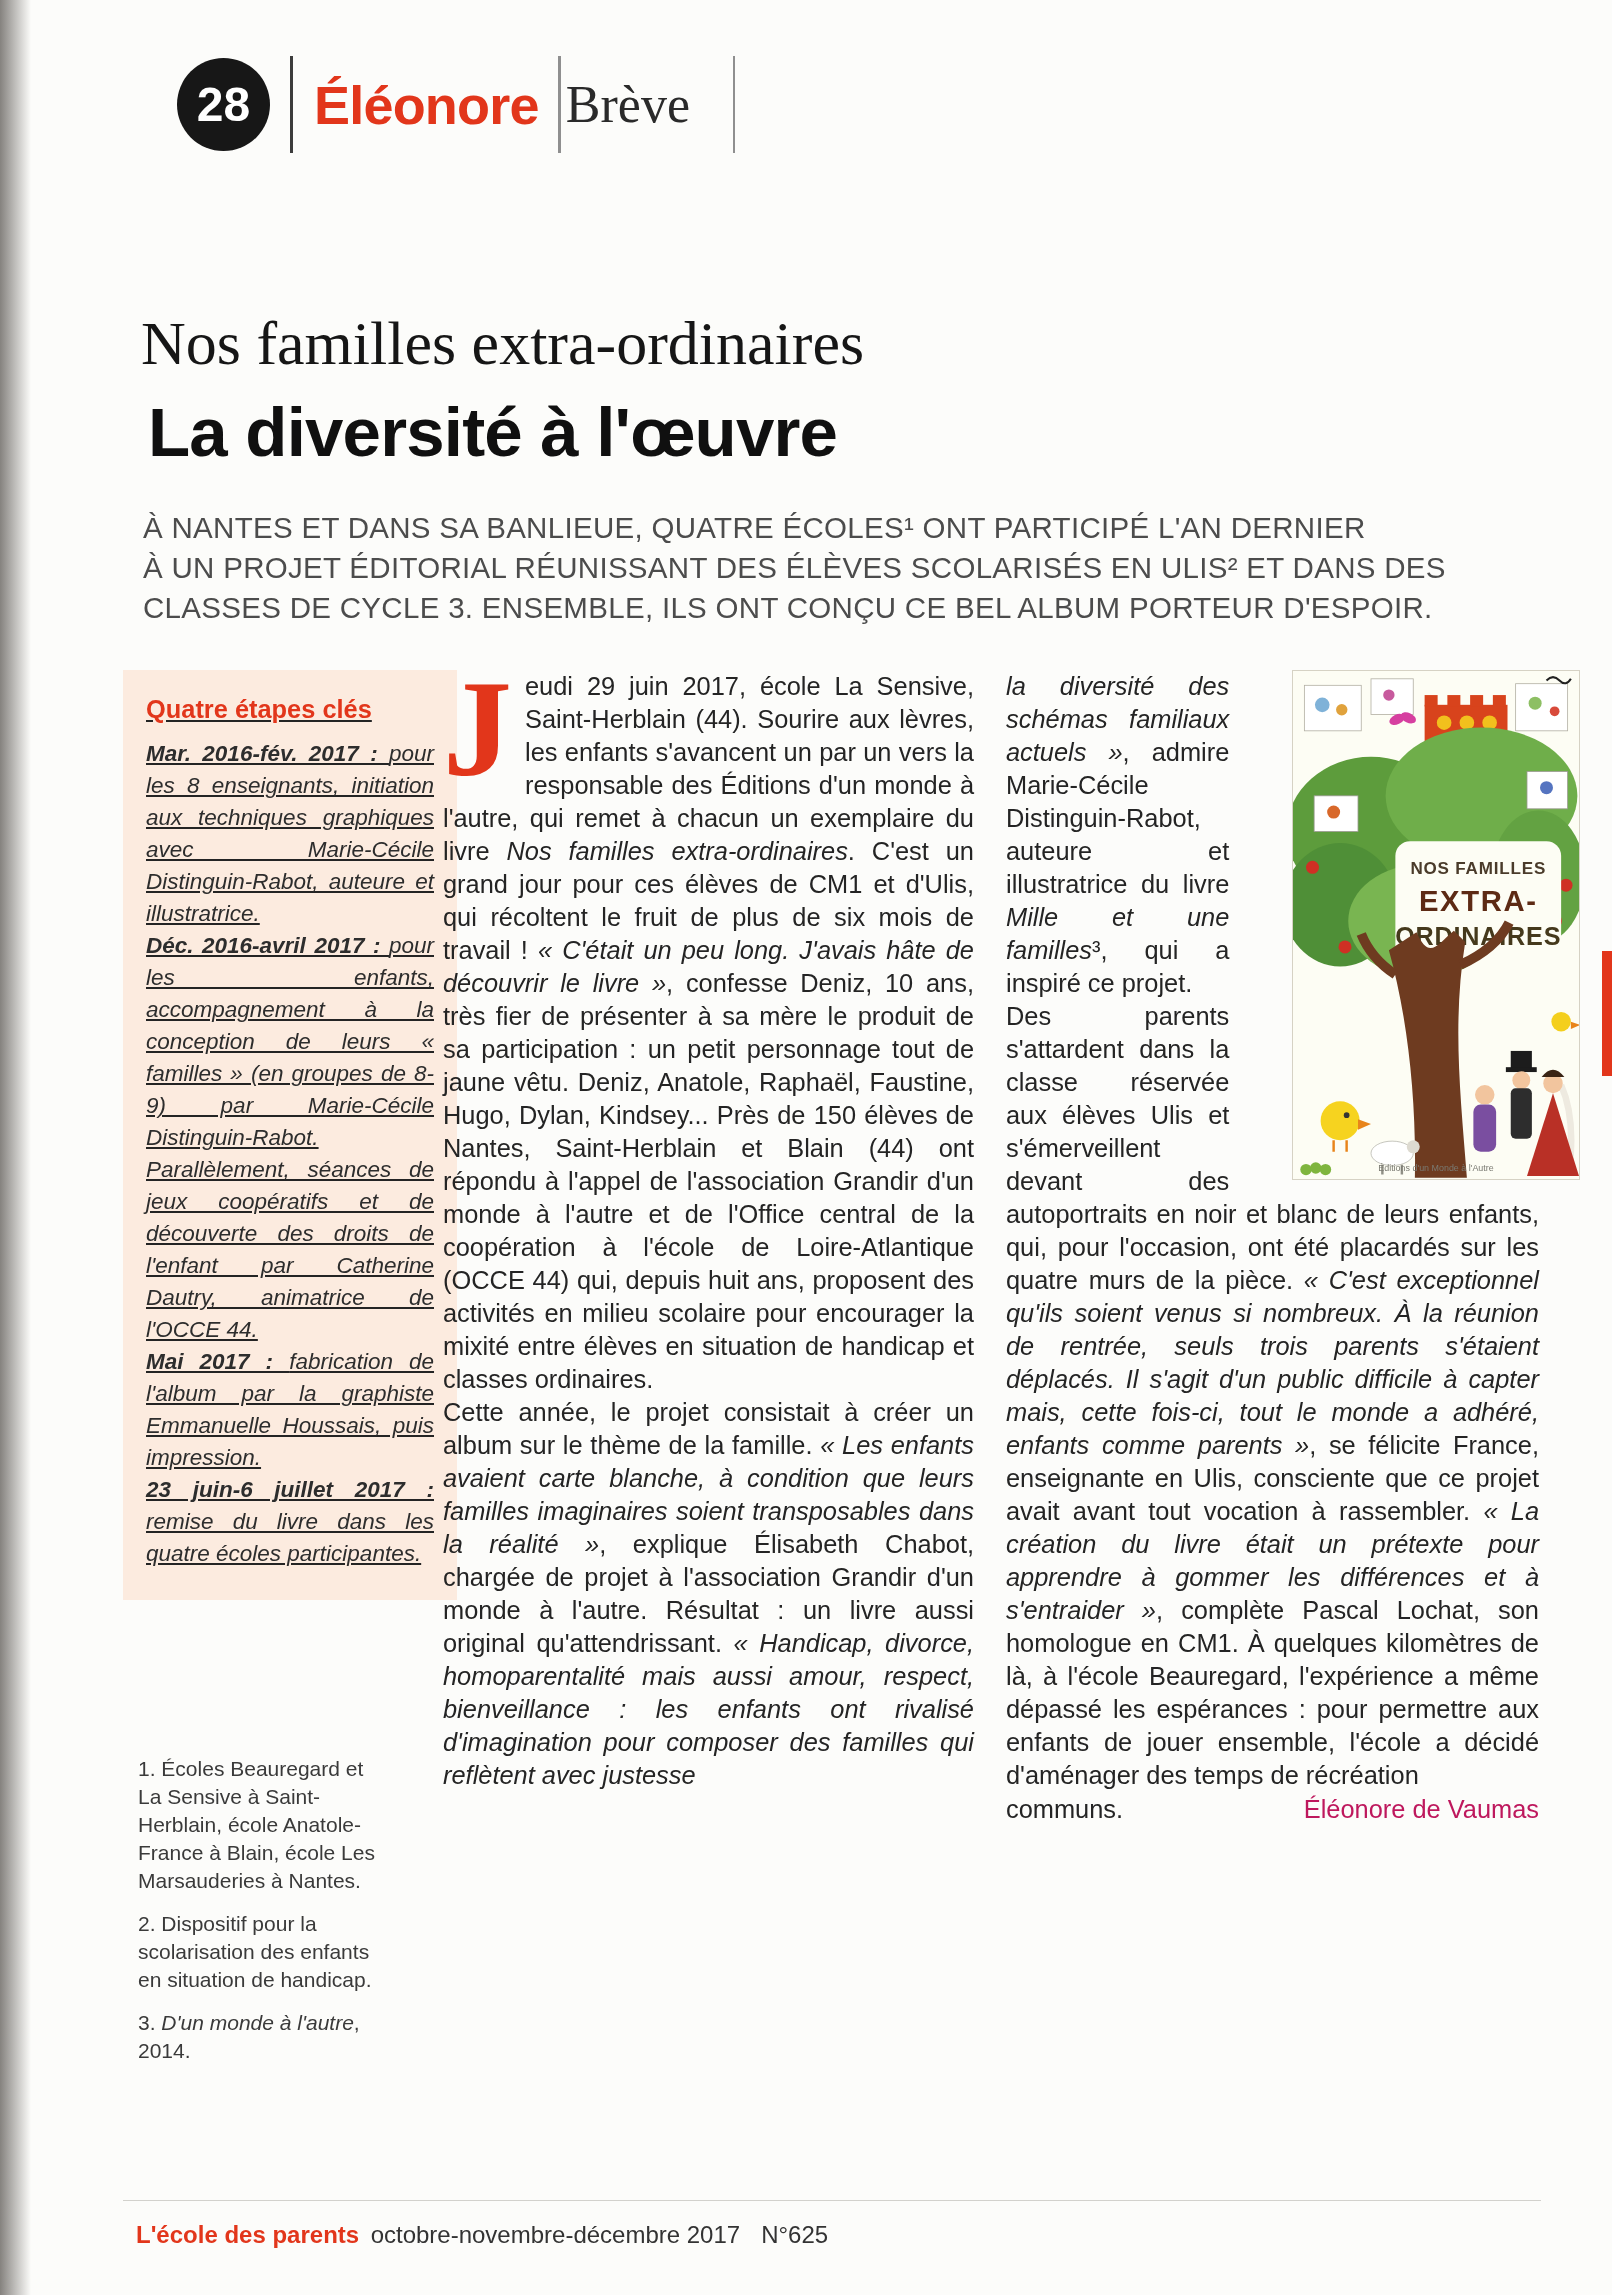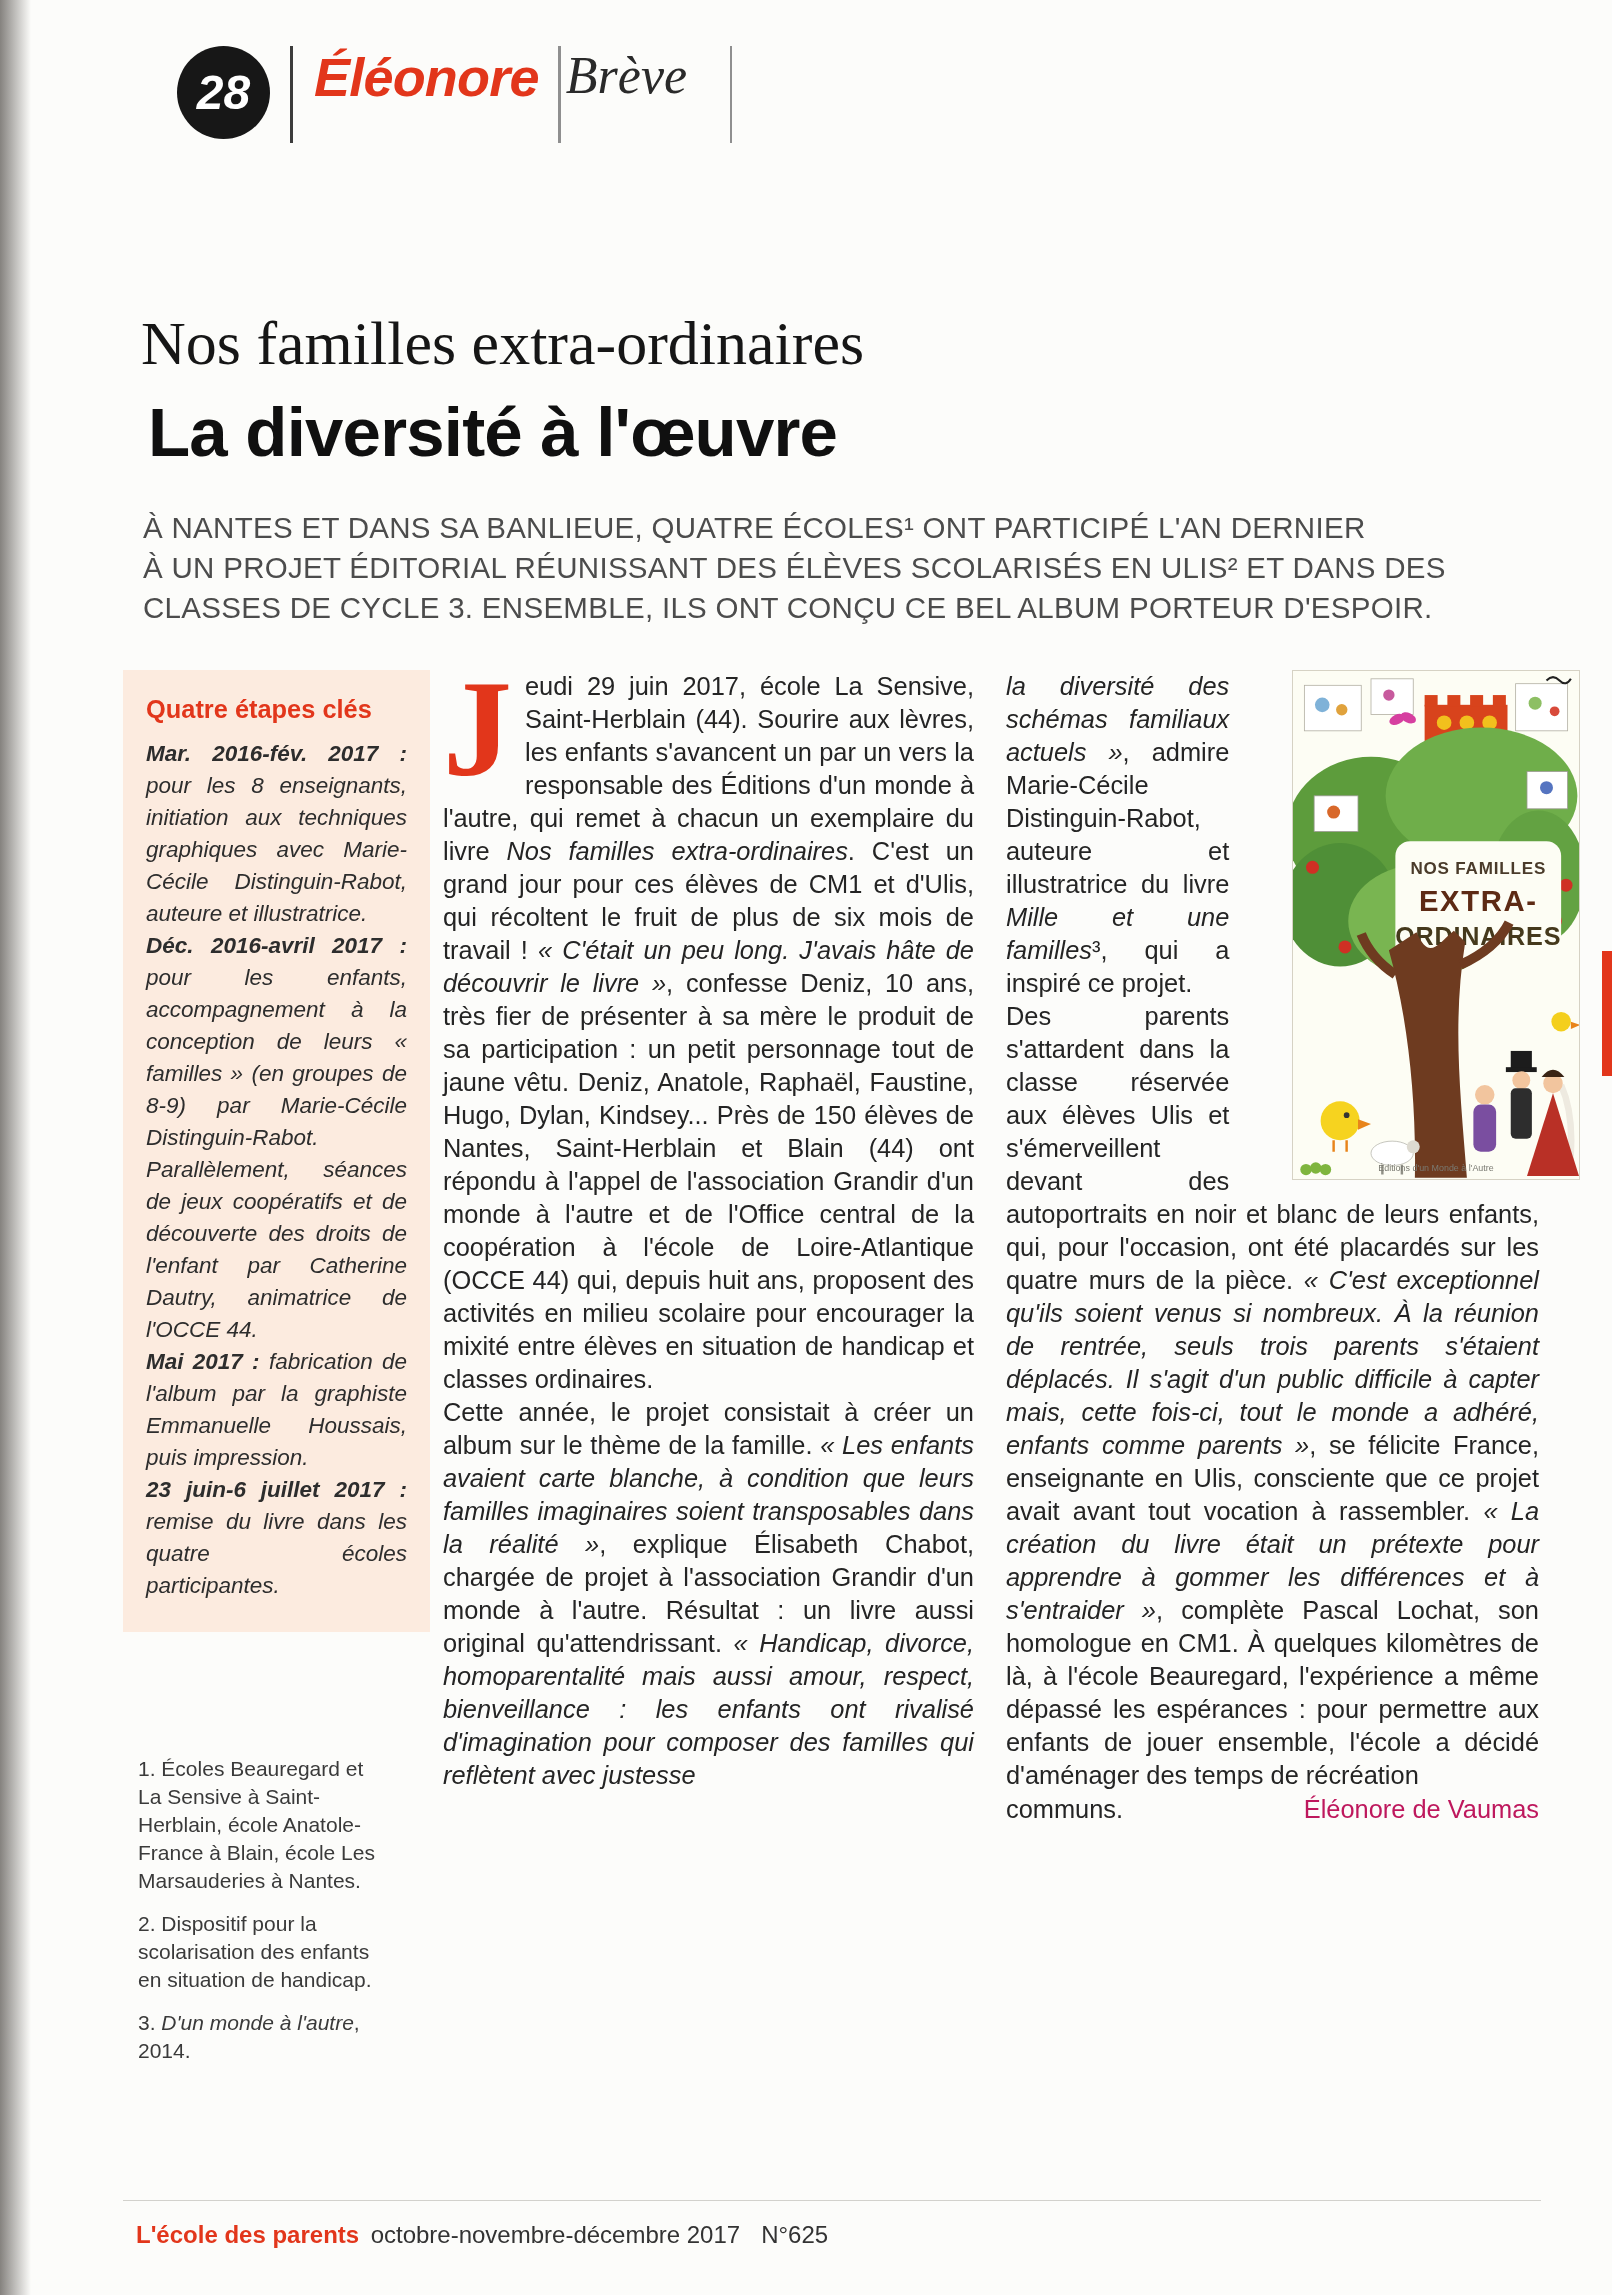--- a/index.html
+++ b/index.html
@@ -8,38 +8,38 @@
   .page {
     position:relative; width:1613px; height:2295px; margin:0 auto;
     background:#fcfcfa; overflow:hidden;
     font-family:"Liberation Sans", sans-serif; color:#242424;
   }
   .scan-edge { position:absolute; left:0; top:0; bottom:0; width:31px;
     background:linear-gradient(90deg, rgba(35,30,25,.55), rgba(35,30,25,0)); z-index:6; }
   .red-tab { position:absolute; right:0; top:951px; width:10.7px; height:125px; background:var(--red); }
 
   
-  .header { position:absolute; left:177px; top:46px; display:flex; align-items:flex-start;font-style:italic; }
+  .header { position:absolute; left:177px; top:56px; display:flex; align-items:center; }
   .page-circle { width:93px; height:93px; border-radius:50%; background:#171717; color:#fff;
     font-size:48px; font-weight:bold; display:flex; align-items:center; justify-content:center; }
   .hdr-bar { width:3.3px; height:97px; background:#3c3c3c; margin-left:19.7px; }
   .hdr-bar.light { width:2.5px; background:#8f8f8f; }
   .section-label { font-size:54px; font-weight:bold; color:var(--red); margin-left:21px; letter-spacing:-0.8px; }
   .subsection-label { font-family:"Liberation Serif", serif; font-size:52px; color:#2a2a2a; margin-left:5px; margin-right:23px; }
 
   
   .kicker { position:absolute; left:141px; top:308px; font-family:"Liberation Serif", serif;
     font-weight:normal; font-size:62px; color:#161616; }
   .main-title { position:absolute; left:148px; top:393px; font-size:69px; font-weight:bold;
     color:#101010; letter-spacing:-0.8px; }
   .standfirst { position:absolute; left:143px; top:508px; width:1475px;
     font-size:29.5px; line-height:40px; color:#4c4c4c; letter-spacing:0.3px; white-space:pre-line; }
 
   
-  .col-left { position:absolute; left:123px; top:670px; width:307px; }
+  .col-left { position:absolute; left:123px; top:670px; width:334px;text-decoration:underline; }
   .info-box { background:var(--pink); padding:24.6px 23px 29.5px; }
   .info-box h3 { color:var(--red); font-size:25.4px; font-weight:bold; margin-bottom:14.8px; }
   .info-box .step { font-style:italic; font-size:22.5px; line-height:32px; text-align:justify;
     color:#2d2d2d; hyphens:auto; }
   .step-date { font-weight:bold; }
 
   .footnotes { position:absolute; left:138px; top:1755px; width:246px;
     font-size:21px; line-height:28px; color:#3a3a3a; }
   .footnotes p + p { margin-top:14.8px; }
 

